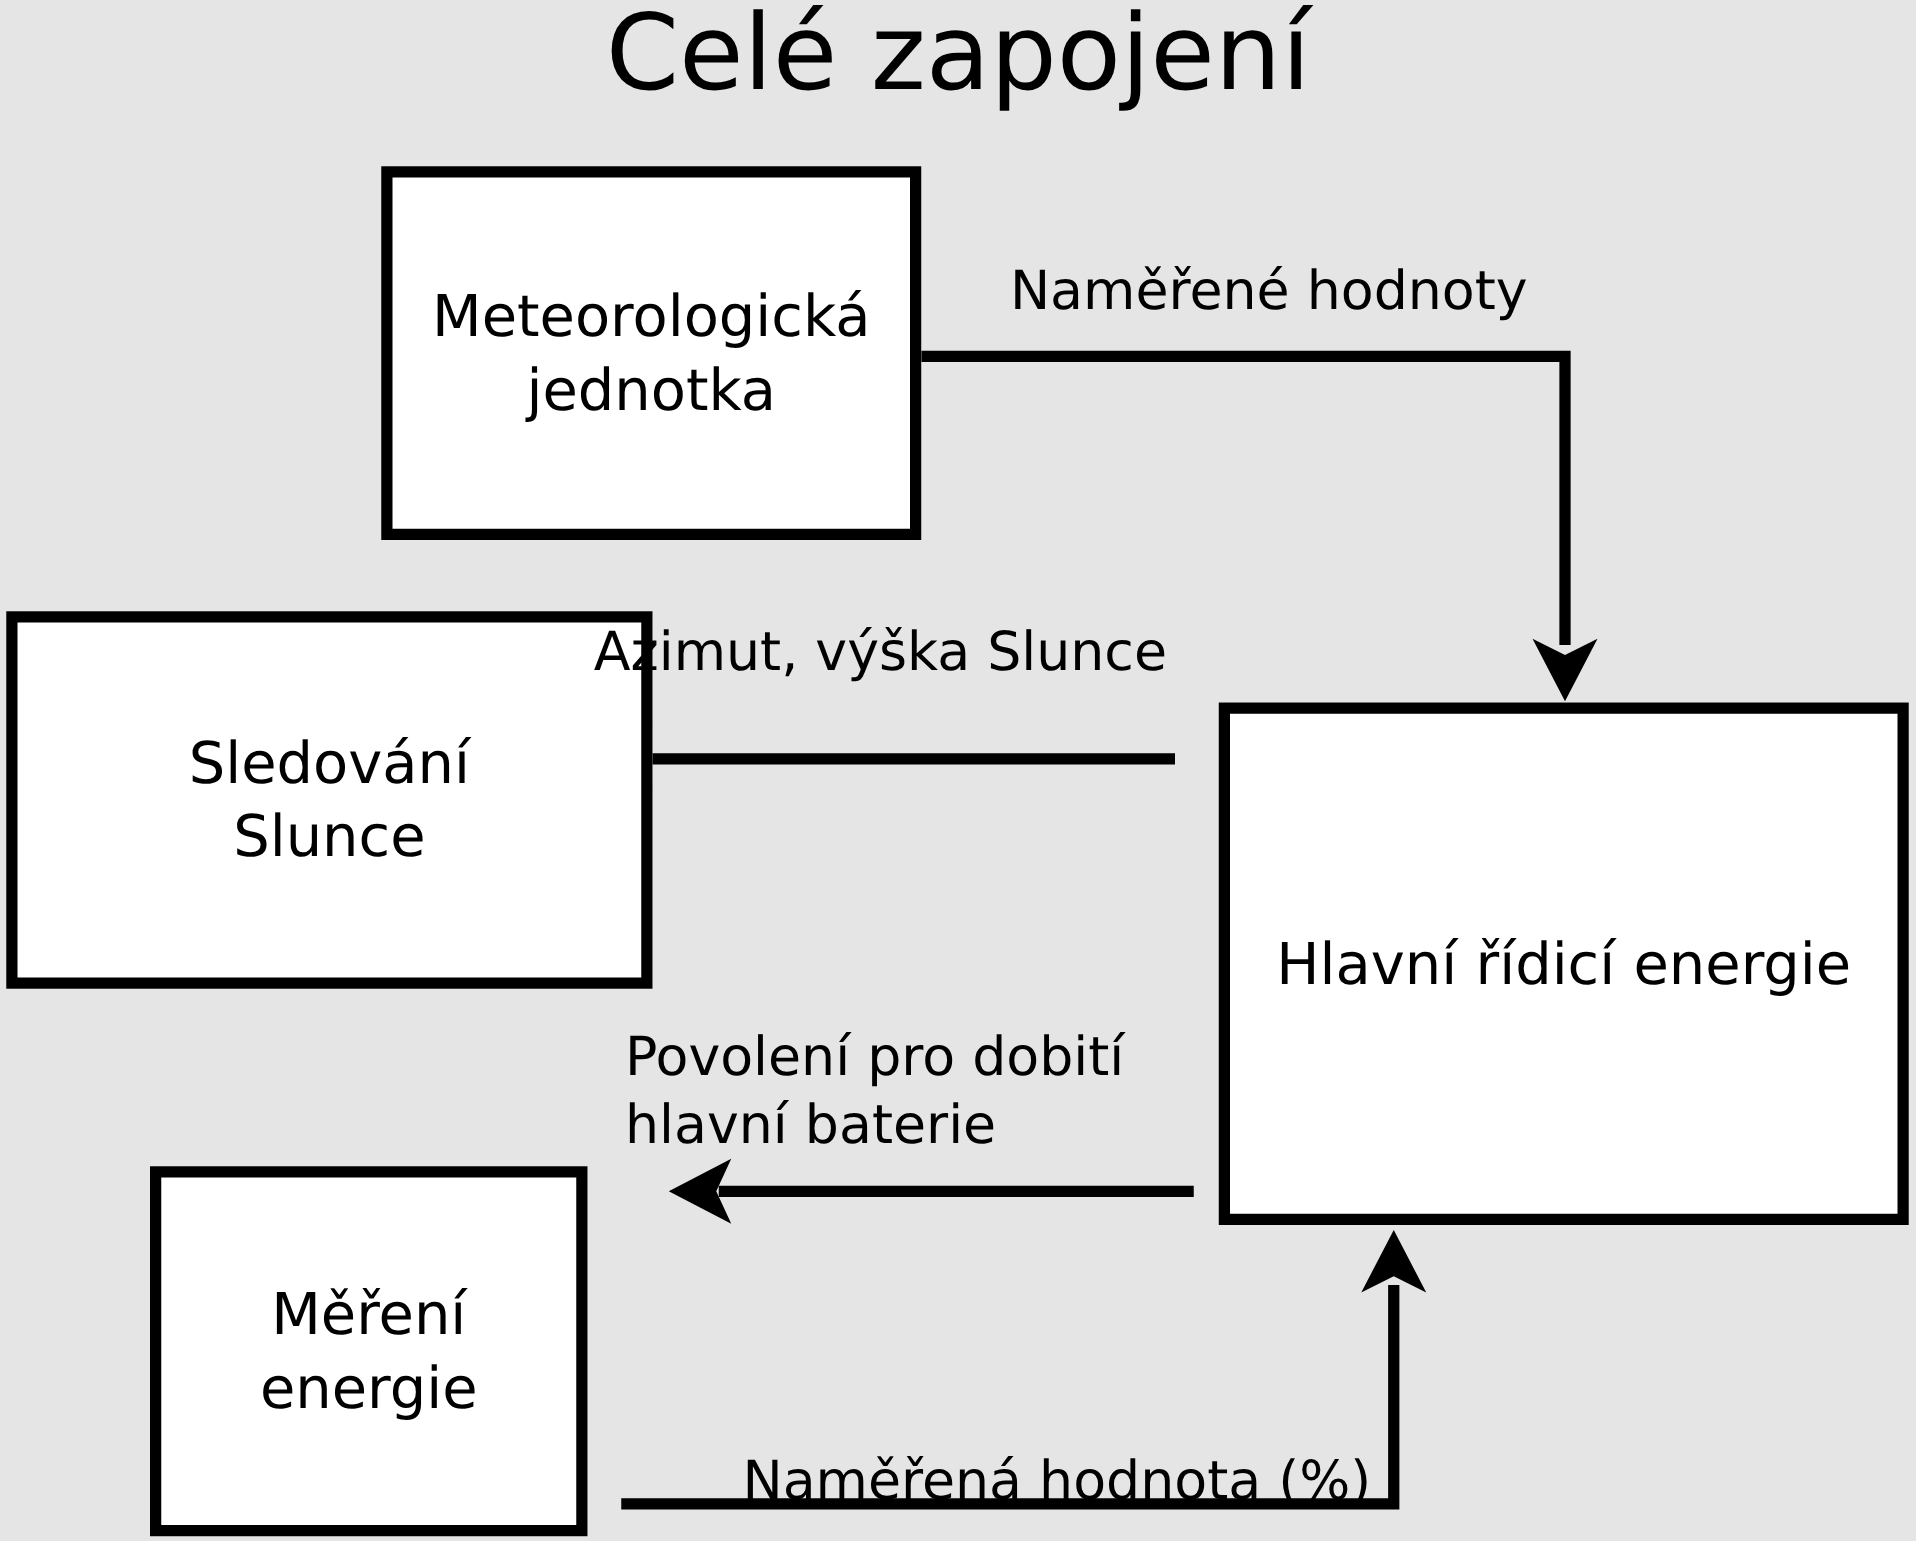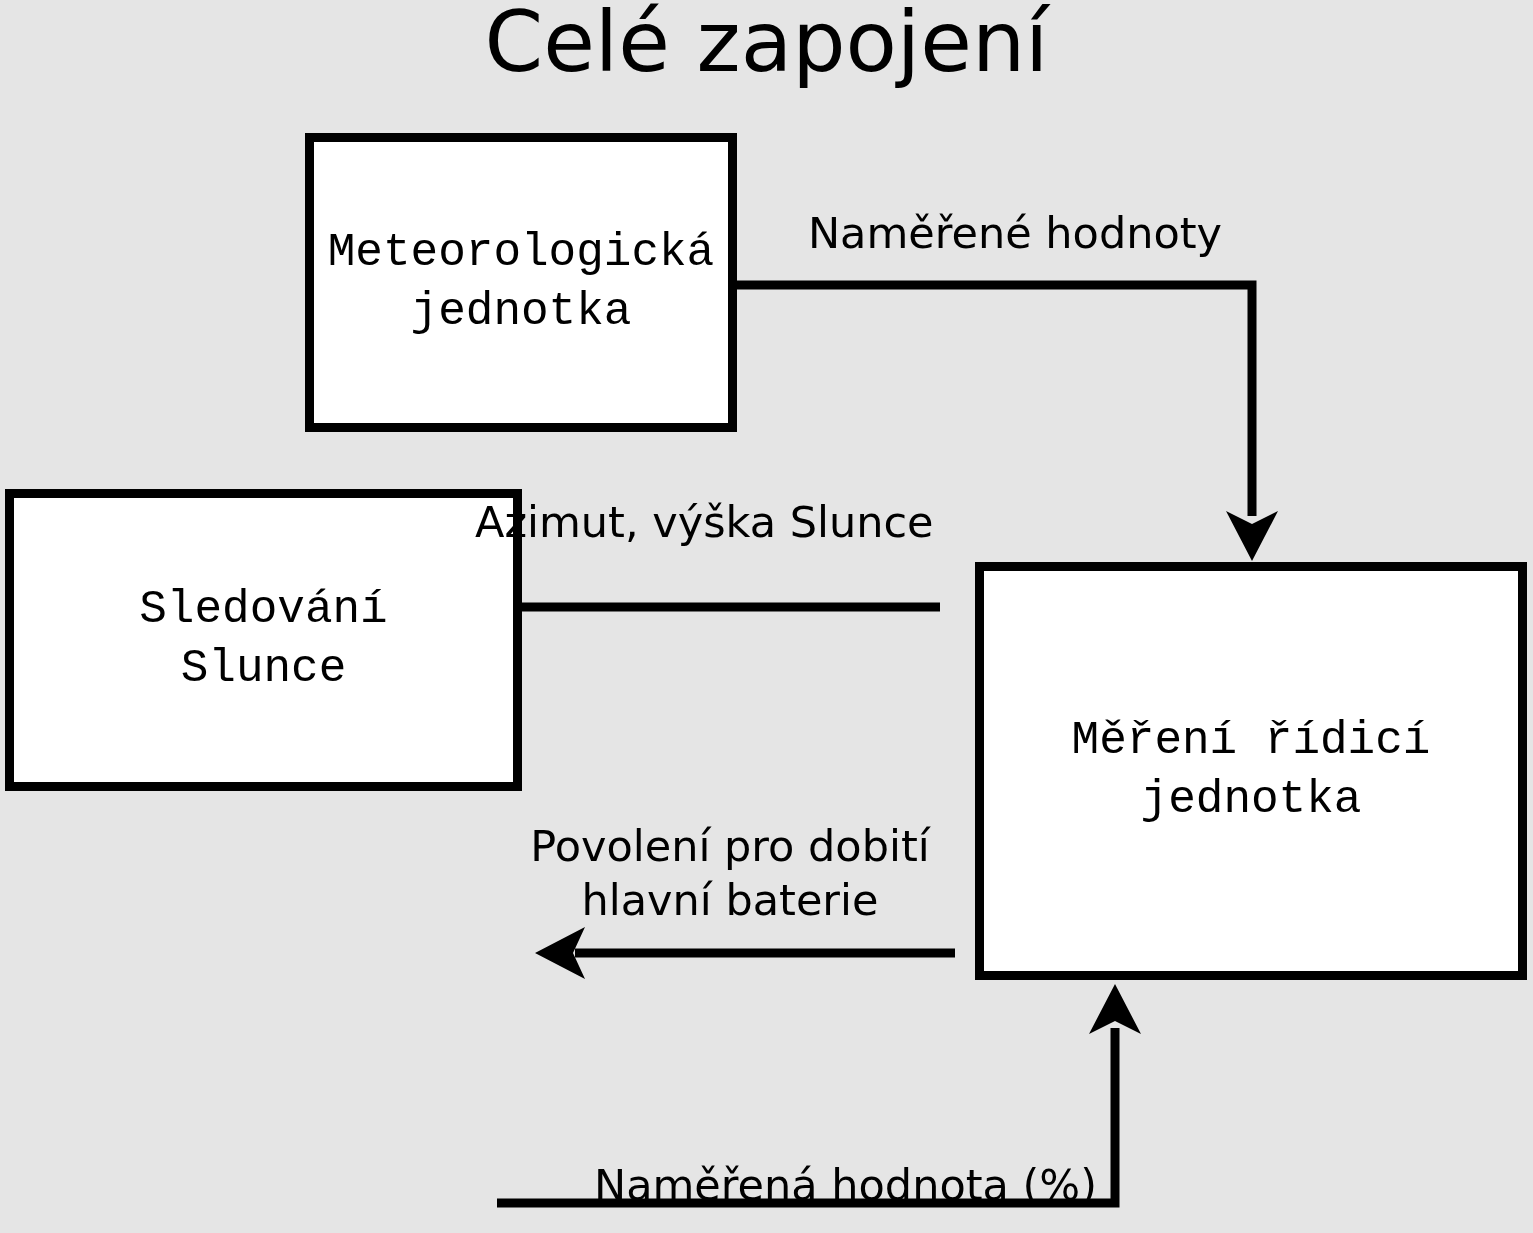--- a/index.html
+++ b/index.html
@@ -28,36 +28,35 @@
     position: absolute;
     border: 9px solid #000000;
     background: #ffffff;
     display: flex;
     align-items: center;
     justify-content: center;
     text-align: center;
     font-size: 46px;
     line-height: 1.28;
     white-space: pre-line;
-    font-family: Liberation Mono, monospace;
   }
   .node-meteo  { left: 305px; top: 133px;  width: 432px; height: 299px; }
   .node-sun    { left: 5px;   top: 489px;  width: 517px; height: 302px; }
   .node-energy { left: 120px; top: 933px;  width: 350px; height: 296px; }
   .node-main   { left: 975px; top: 562px;  width: 552px; height: 418px; }
   .edge-label {
     position: absolute;
     font-size: 43px;
     line-height: 1.25;
     white-space: pre-line;
     color: #000000;
   }
   .label-measured-values   { left: 760px; top: 207px;  width: 510px; text-align: center; }
   .label-sun-position      { left: 475px; top: 496px;  width: 480px; text-align: left; }
-  .label-charge-permission { left: 500px; top: 820px;  width: 460px; text-align: center; }
+  .label-charge-permission { left: 500px; top: 820px;  width: 460px; text-align: left; }
   .label-measured-percent  { left: 497px; top: 1136px; width: 600px; text-align: right; margin-top: 23px; }
   .arrow-layer {
     position: absolute;
     left: 0; top: 0;
     width: 1533px;
     height: 1233px;
   }
   .arrow-layer path { fill: none; stroke: #000000; stroke-width: 9; }
   .arrow-layer polygon { fill: #000000; stroke: none; }
 </style>
@@ -90,22 +89,24 @@
       <polygon points="1115,984 1089,1034 1115,1021 1141,1034"></polygon>
     </g>
   </svg>
 
   <div class="node node-meteo">Meteorologická
 jednotka</div>
 
   <div class="node node-sun">Sledování
 Slunce</div>
 
+  <div class="node node-energy">Měření
+energie</div>
 
-  <div class="node node-main">Měření řídicí jednotka</div>
+  <div class="node node-main">Hlavní řídicí energie</div>
 
   <div class="edge-label label-measured-values">Naměřené hodnoty</div>
 
   <div class="edge-label label-sun-position">Azimut, výška Slunce</div>
 
   <div class="edge-label label-charge-permission">Povolení pro dobití
 hlavní baterie</div>
 
   <div class="edge-label label-measured-percent">Naměřená hodnota (%)</div>
 

